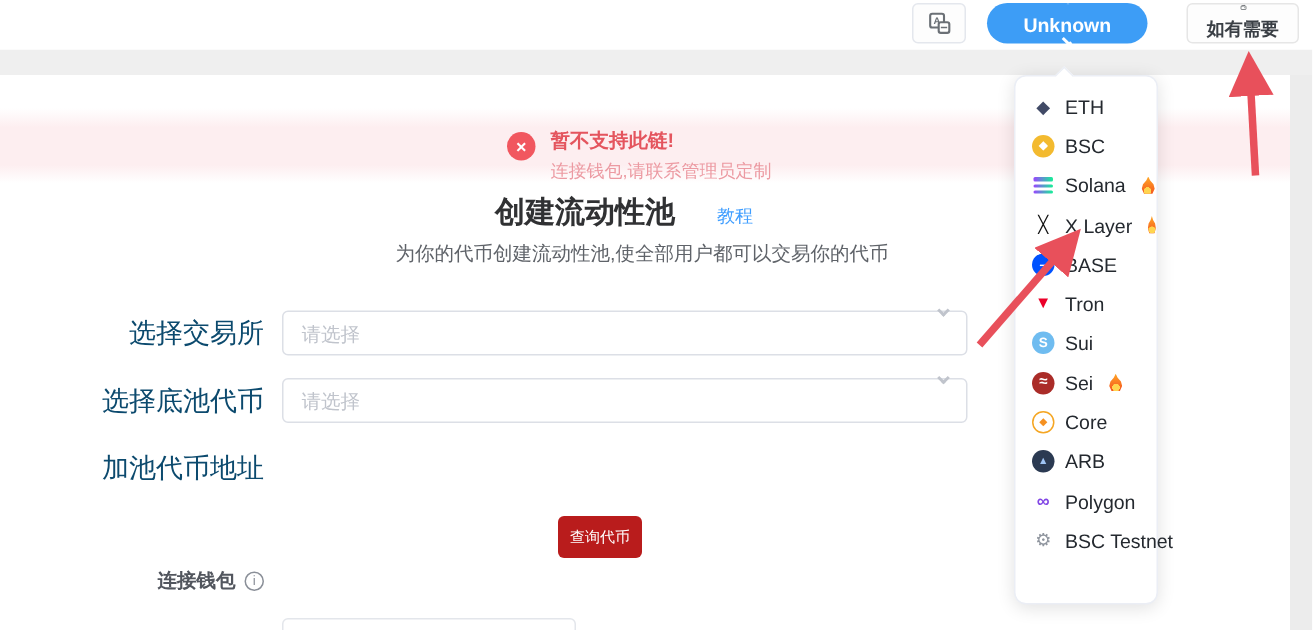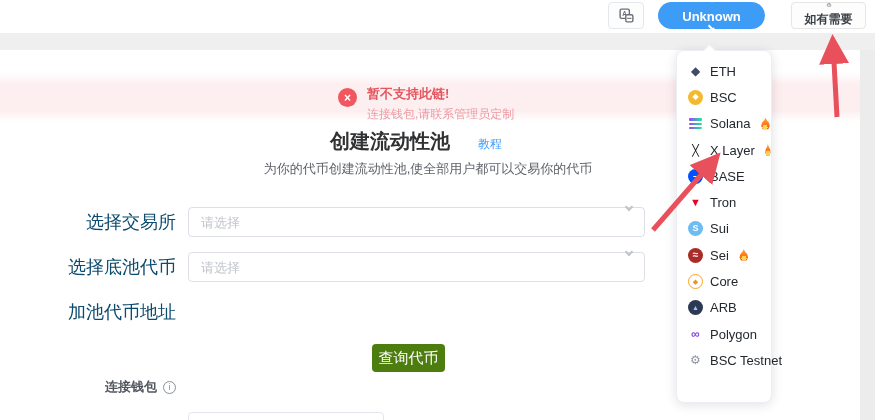--- a/index.html
+++ b/index.html
@@ -42,22 +42,22 @@
 
   
   .form-label { position:absolute; left:0; width:176px; text-align:right; font-size:18px;
     font-weight:normal; color:#0c4a6e; line-height:30px; }
   .field { position:absolute; left:188px; width:457px; height:30px; border:1px solid #dcdfe6;
     border-radius:4px; background:#fff; display:flex; align-items:flex-start; }
   .field input { border:0; outline:0; background:transparent; width:100%; height:100%;
     padding:0 28px 0 12px; font-size:13px; color:#303133; font-family:inherit; }
   .field input::placeholder { color:#c0c4cc; }
   .field .chev { position:absolute; right:12px; color:#c0c4cc; width:6px; height:6px; }
-  .query-btn { position:absolute; left:372px; top:344px; width:73px; height:28px; background:#4d7c0f;
-    border:none; border-radius:4px; color:#fff; font-size:15px; cursor:pointer; font-family:inherit; }
+  .query-btn { position:absolute; left:372px; top:344px; width:56px; height:28px; background:#b91c1c;
+    border:none; border-radius:4px; color:#fff; font-size:10px; cursor:pointer; font-family:inherit; }
   .amount-row { position:absolute; top:378px; left:0; width:176px; display:flex; justify-content:flex-end;
     align-items:center; gap:6px; font-size:13px; font-weight:bold; color:#52565e; }
   .info-icon { width:13px; height:13px; border:1px solid #8a8f98; border-radius:50%; color:#8a8f98;
     font-size:9px; font-weight:normal; display:inline-flex; align-items:center; justify-content:center; }
   .partial-input { position:absolute; left:188px; top:412px; width:196px; height:30px;
     border:1px solid #e3e6eb; border-radius:4px; background:#fff; }
 
   
   .dropdown { position:absolute; left:676px; top:50px; width:96px; height:353px; background:#fff;
     border:1px solid #ebeef5; border-radius:8px; box-shadow:0 2px 12px rgba(0,0,0,0.12); z-index:10;

